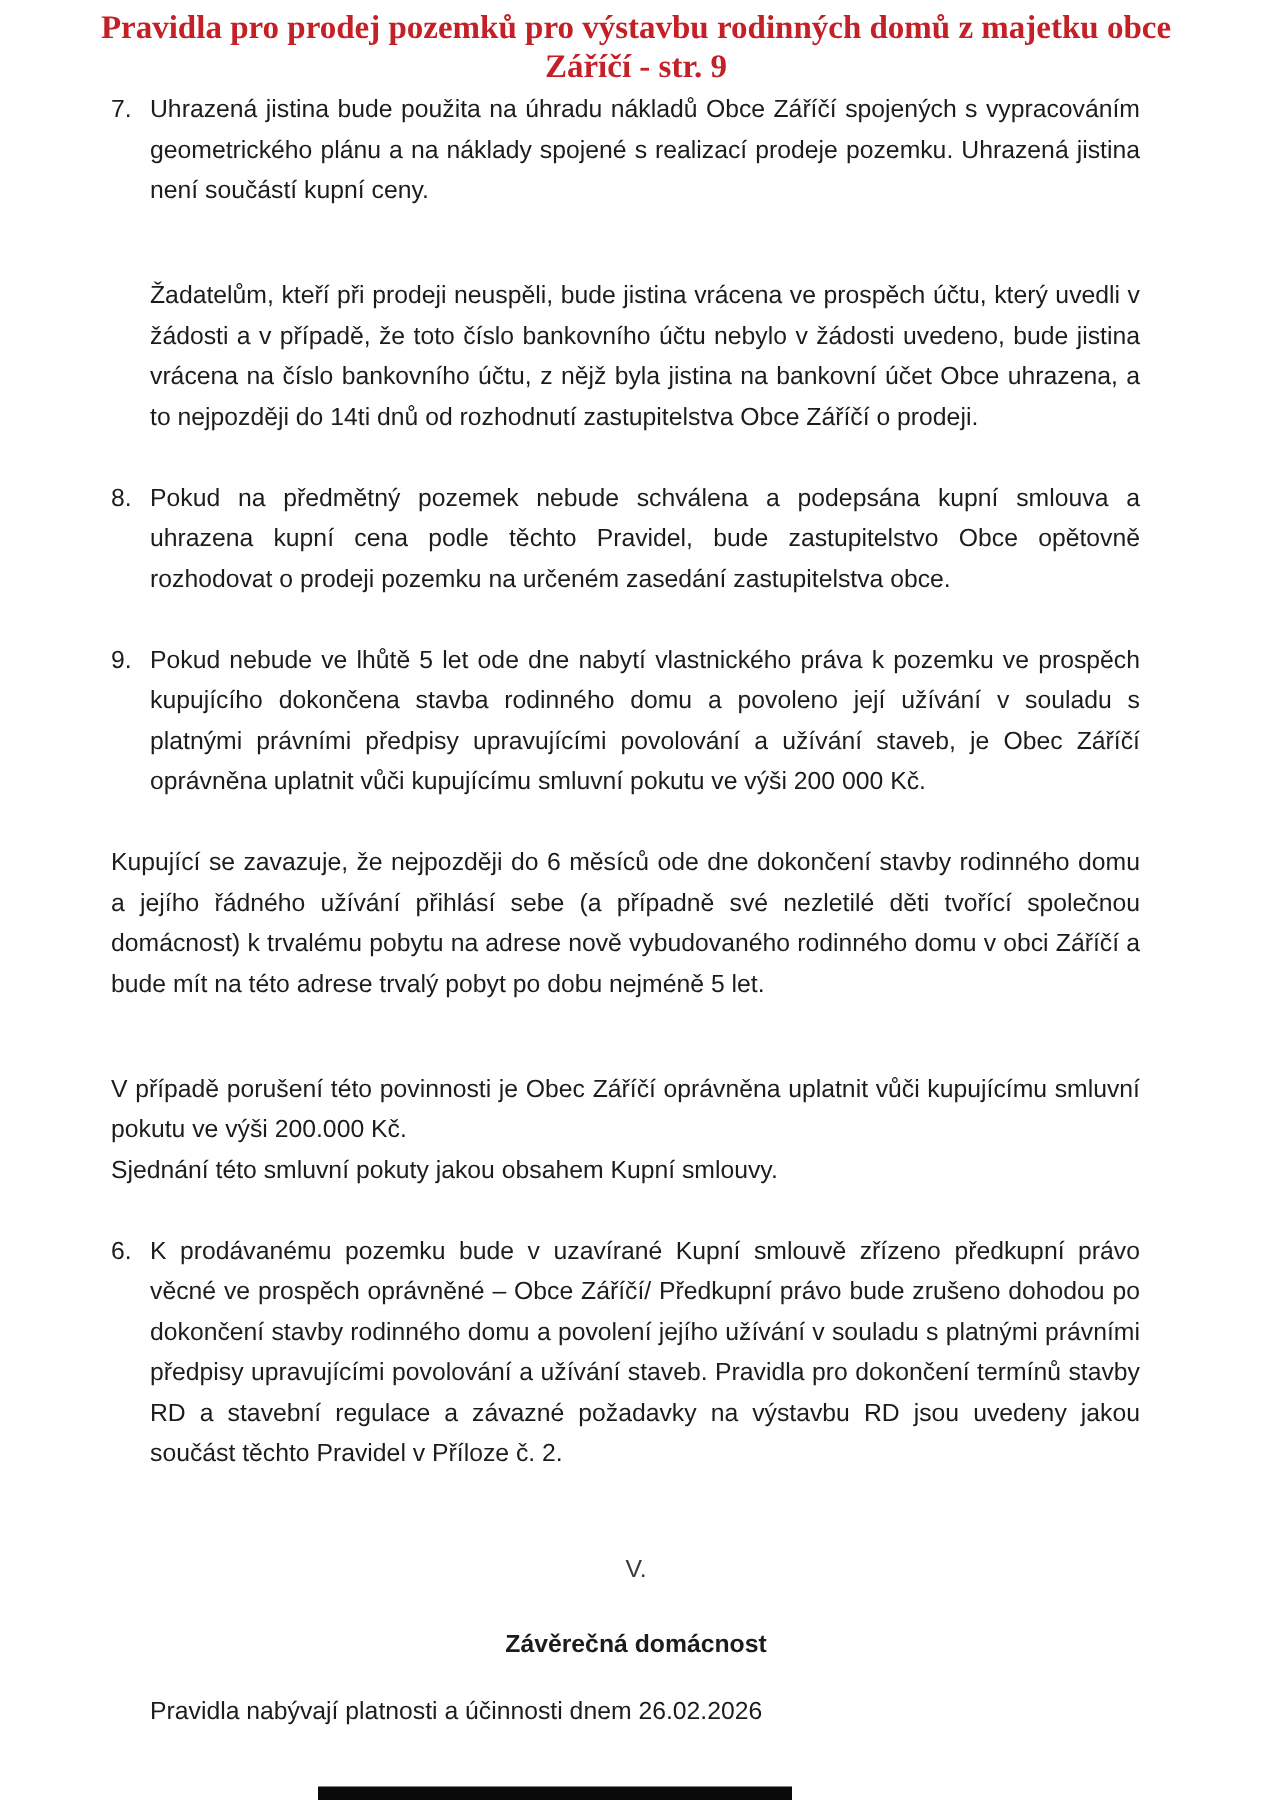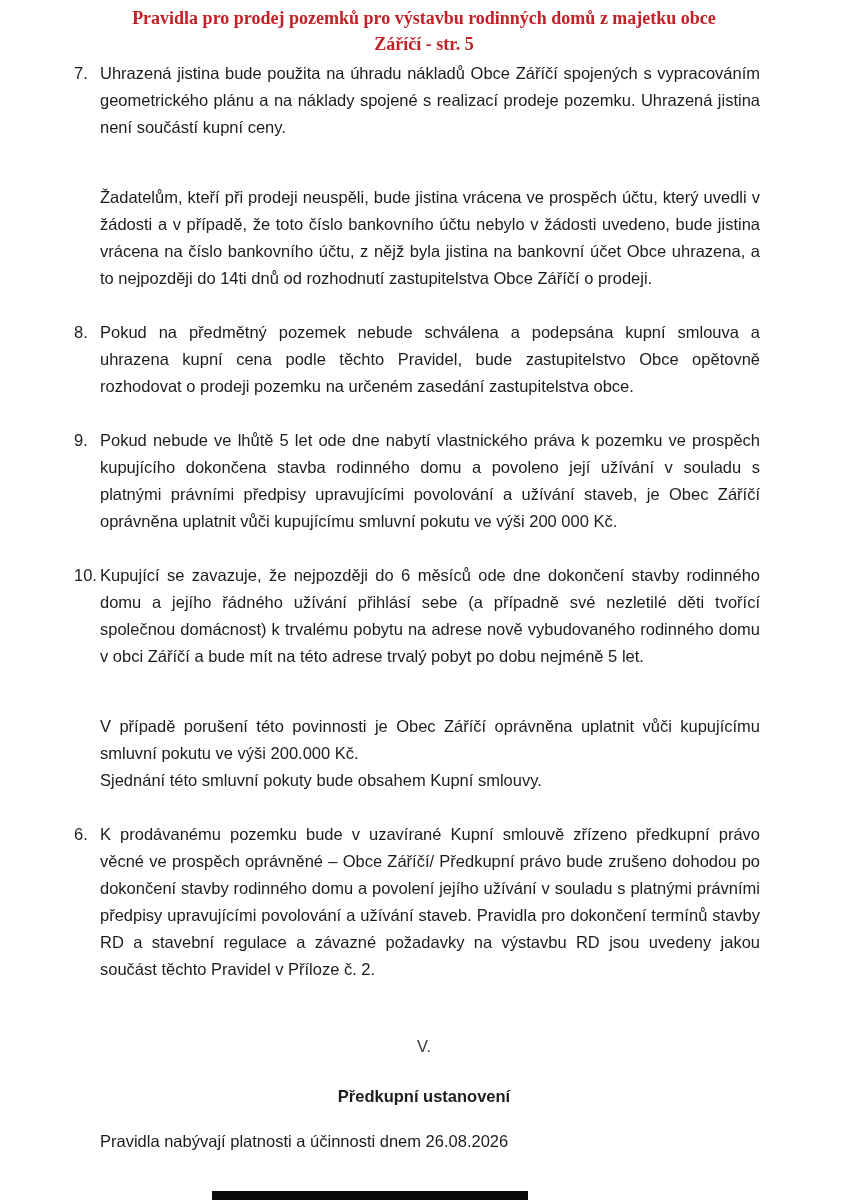--- a/index.html
+++ b/index.html
@@ -14,21 +14,21 @@
     line-height: 27px;
     color: #1c1c1c;
     overflow: hidden;
   }
   .doc-title {
     margin: 0;
     padding-top: 5px;
     text-align: center;
     font-family: "Liberation Serif", serif;
     font-weight: 700;
-    font-size: 18px;
+    font-size: 22px;
     line-height: 26px;
     color: #c32027;
   }
   .content { margin: 2px 88px 0 74px; }
   .list-item { display: flex; margin-top: 27px; }
   .list-item:first-child { margin-top: 3px; }
   .item-num { flex: 0 0 26px; text-align: left; }
   .item-body { flex: 1 1 auto; min-width: 0; }
   .para { text-align: justify; }
   .para.gap { margin-top: 43px; }
@@ -57,21 +57,21 @@
     background: #0a0a0a;
   }
 </style>
 </head>
 <body>
 
 <div class="page">
 
   <h1 class="doc-title">
     <span>Pravidla pro prodej pozemků pro výstavbu rodinných domů z majetku obce</span><br>
-    <span>Záříčí - str. 5</span>
+    <span>Záříčí - str. 9</span>
   </h1>
 
   <div class="content">
 
     <div class="list-item">
       <span class="item-num">7.</span>
       <div class="item-body">
         <div class="para">Uhrazená jistina bude použita na úhradu nákladů Obce Záříčí spojených s vypracováním geometrického plánu a na náklady spojené s realizací prodeje pozemku. Uhrazená jistina není součástí kupní ceny.</div>
         <div class="para gap">Žadatelům, kteří při prodeji neuspěli, bude jistina vrácena ve prospěch účtu, který uvedli v žádosti a v případě, že toto číslo bankovního účtu nebylo v žádosti uvedeno, bude jistina vrácena na číslo bankovního účtu, z nějž byla jistina na bankovní účet Obce uhrazena, a to nejpozději do 14ti dnů od rozhodnutí zastupitelstva Obce Záříčí o prodeji.</div>
       </div>
@@ -85,37 +85,36 @@
     </div>
 
     <div class="list-item">
       <span class="item-num">9.</span>
       <div class="item-body">
         <div class="para">Pokud nebude ve lhůtě 5 let ode dne nabytí vlastnického práva k pozemku ve prospěch kupujícího dokončena stavba rodinného domu a povoleno její užívání v souladu s platnými právními předpisy upravujícími povolování a užívání staveb, je Obec Záříčí oprávněna uplatnit vůči kupujícímu smluvní pokutu ve výši 200 000 Kč.</div>
       </div>
     </div>
 
     <div class="list-item">
-      <span class="item-num">10.</span>
       <div class="item-body">
         <div class="para">Kupující se zavazuje, že nejpozději do 6 měsíců ode dne dokončení stavby rodinného domu a jejího řádného užívání přihlásí sebe (a případně své nezletilé děti tvořící společnou domácnost) k trvalému pobytu na adrese nově vybudovaného rodinného domu v obci Záříčí a bude mít na této adrese trvalý pobyt po dobu nejméně 5 let.</div>
         <div class="para gap">V případě porušení této povinnosti je Obec Záříčí oprávněna uplatnit vůči kupujícímu smluvní pokutu ve výši 200.000 Kč.</div>
-        <div class="para nogap">Sjednání této smluvní pokuty bude obsahem Kupní smlouvy.</div>
+        <div class="para nogap">Sjednání této smluvní pokuty jakou obsahem Kupní smlouvy.</div>
       </div>
     </div>
 
     <div class="list-item">
       <span class="item-num">6.</span>
       <div class="item-body">
         <div class="para">K prodávanému pozemku bude v uzavírané Kupní smlouvě zřízeno předkupní právo věcné ve prospěch oprávněné – Obce Záříčí/ Předkupní právo bude zrušeno dohodou po dokončení stavby rodinného domu a povolení jejího užívání v souladu s platnými právními předpisy upravujícími povolování a užívání staveb. Pravidla pro dokončení termínů stavby RD a stavební regulace a závazné požadavky na výstavbu RD jsou uvedeny jakou součást těchto Pravidel v Příloze č. 2.</div>
       </div>
     </div>
 
   </div>
 
   <div class="section-numeral">V.</div>
-  <div class="section-heading">Předkupní ustanovení</div>
-  <div class="effective-line">Pravidla nabývají platnosti a účinnosti dnem 26.08.2026</div>
+  <div class="section-heading">Závěrečná domácnost</div>
+  <div class="effective-line">Pravidla nabývají platnosti a účinnosti dnem 26.02.2026</div>
 
 
   <div class="bottom-bar"></div>
 
 </div>
 
 </body></html>

